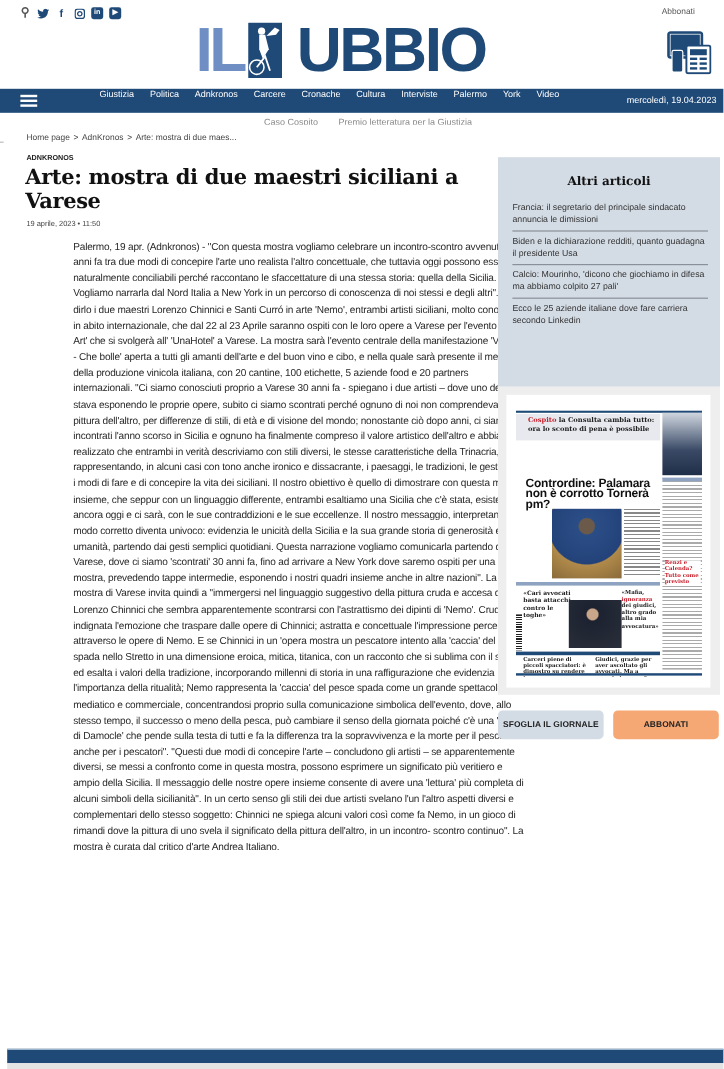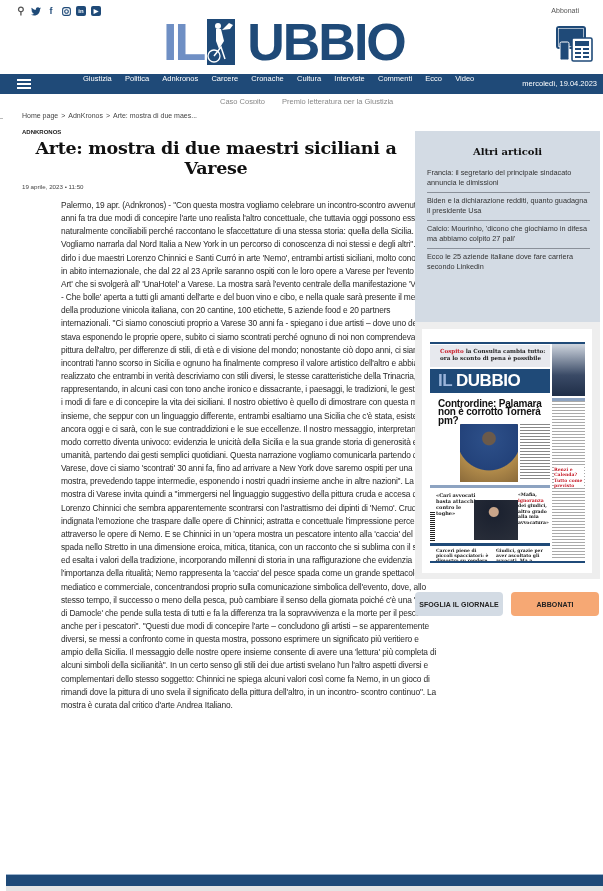--- a/index.html
+++ b/index.html
@@ -29,21 +29,21 @@
   .nav-items a { color: #fff; font-size: 7.5px; text-decoration: none; margin-right: 13.2px; }
   .nav-date { position: absolute; right: 6px; top: 0; height: 20px; line-height: 20px; color: #fff; font-size: 7.5px; }
   .subnav { position: absolute; left: 0; top: 96px; width: 603px; height: 8px; overflow: hidden; }
   .subnav span { position: absolute; top: 1px; font-size: 7.5px; color: #888; }
 
   .breadcrumb { position: absolute; left: 22px; top: 112px; font-size: 7px; color: #444; }
   .breadcrumb .sep { margin: 0 3px; }
 
   
   .kicker { position: absolute; left: 22px; top: 129px; font-size: 6px; font-weight: bold; color: #222; }
-  .title { position: absolute; left: 21px; top: 138px; width: 390px; font-family: "DejaVu Serif", "Liberation Serif", serif; font-weight: bold; font-size: 17.5px; color: #111; letter-spacing: -0.3px; text-align: center; }
+  .title { position: absolute; left: 21px; top: 138px; width: 390px; font-family: "DejaVu Serif", "Liberation Serif", serif; font-weight: bold; font-size: 17.5px; color: #111; letter-spacing: -0.3px; }
   .dateline { position: absolute; left: 22px; top: 183px; font-size: 6.2px; color: #444; }
   .article-body { position: absolute; left: 22px; top: 199px; width: 378px; font-size: 8.4px; line-height: 13.15px; color: #2a2a2a; letter-spacing: -0.15px; margin-left: 39px; }
 
   
   .sidebar-box { position: absolute; left: 415px; top: 131px; width: 185px; height: 229px; background: #d3dbe4; }
   .sidebar-box h3 { font-family: "DejaVu Serif", "Liberation Serif", serif; font-size: 10px; font-weight: bold; text-align: center; margin-top: 15px; color: #111; }
   .side-list { list-style: none; margin: 8px 10px 0 12px; }
   .side-list li { font-size: 7.3px; line-height: 10px; color: #333; padding: 3px 0 4px; border-bottom: 1px solid #8a9099; }
   .side-list li:last-child { border-bottom: none; }
 
@@ -137,22 +137,22 @@
 <nav class="nav">
   <span class="hamburger"></span>
   <div class="nav-items">
     <a>Giustizia</a>
     <a>Politica</a>
     <a>Adnkronos</a>
     <a>Carcere</a>
     <a>Cronache</a>
     <a>Cultura</a>
     <a>Interviste</a>
-    <a>Commenti</a>
-    <a>Ecco</a>
+    <a>Palermo</a>
+    <a>York</a>
     <a>Video</a>
   </div>
   <span class="nav-date">mercoledì, 19.04.2023</span>
 </nav>
 <div class="subnav">
   <span style="left:220px">Caso Cospito</span>
   <span style="left:282px">Premio letteratura per la Giustizia</span>
 </div>
 
 <div class="left-edge"></div>
@@ -177,21 +177,20 @@
 </aside>
 
 <div class="cover-panel">
   <div class="cover">
     <div class="cover-inner">
       <div class="cov-topbar"></div>
       <div class="cov-headline">
         <span class="red">Cospito</span>
         <span>la Consulta cambia tutto: ora lo sconto di pena è possibile</span>
       </div>
-      <div class="cov-logo"><span class="il">IL</span> <span>DUBBIO</span></div>
       <div class="cov-photo1"></div>
       <div class="cov-main">Contrordine: Palamara non è corrotto Tornerà pm?</div>
       <div class="cov-photo2"></div>
       <div class="cov-col"></div>
       <div class="cov-band"></div>
       <div class="cov-sub1">«Cari avvocati basta attacchi contro le toghe»</div>
       <div class="cov-photo3"></div>
       <div class="cov-sub2">
         <span>«Mafia,</span>
         <span class="red">ignoranza</span>

